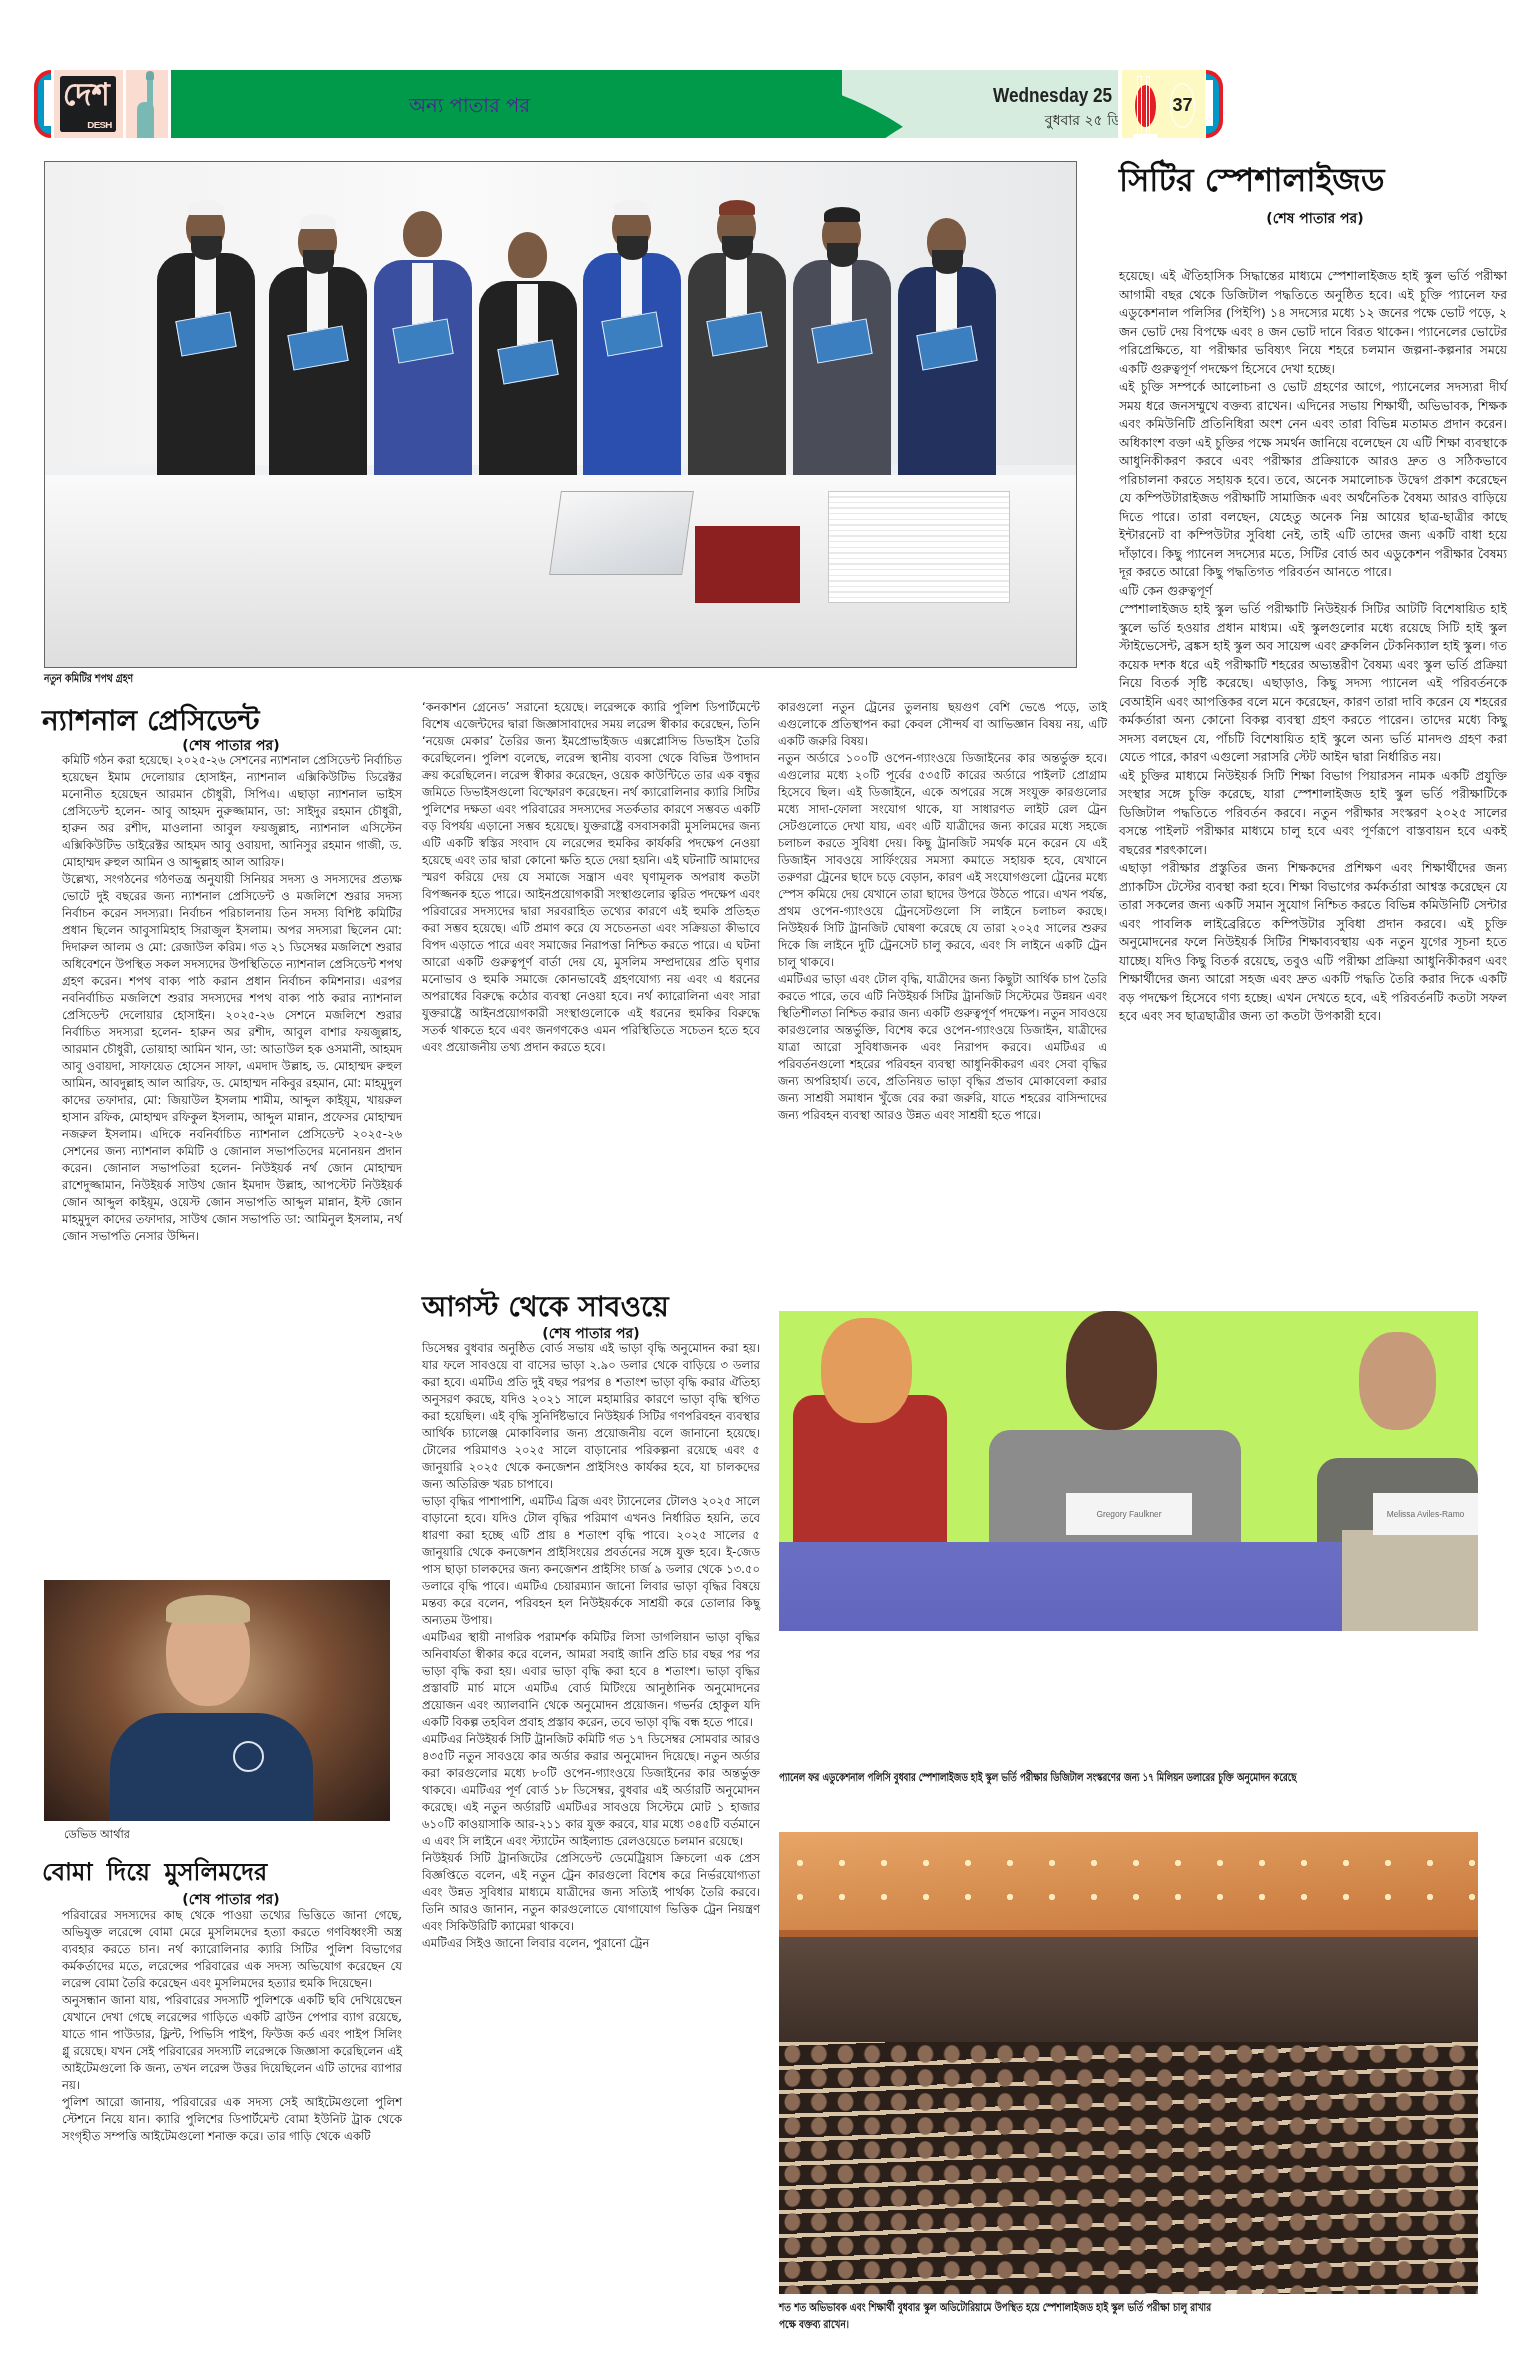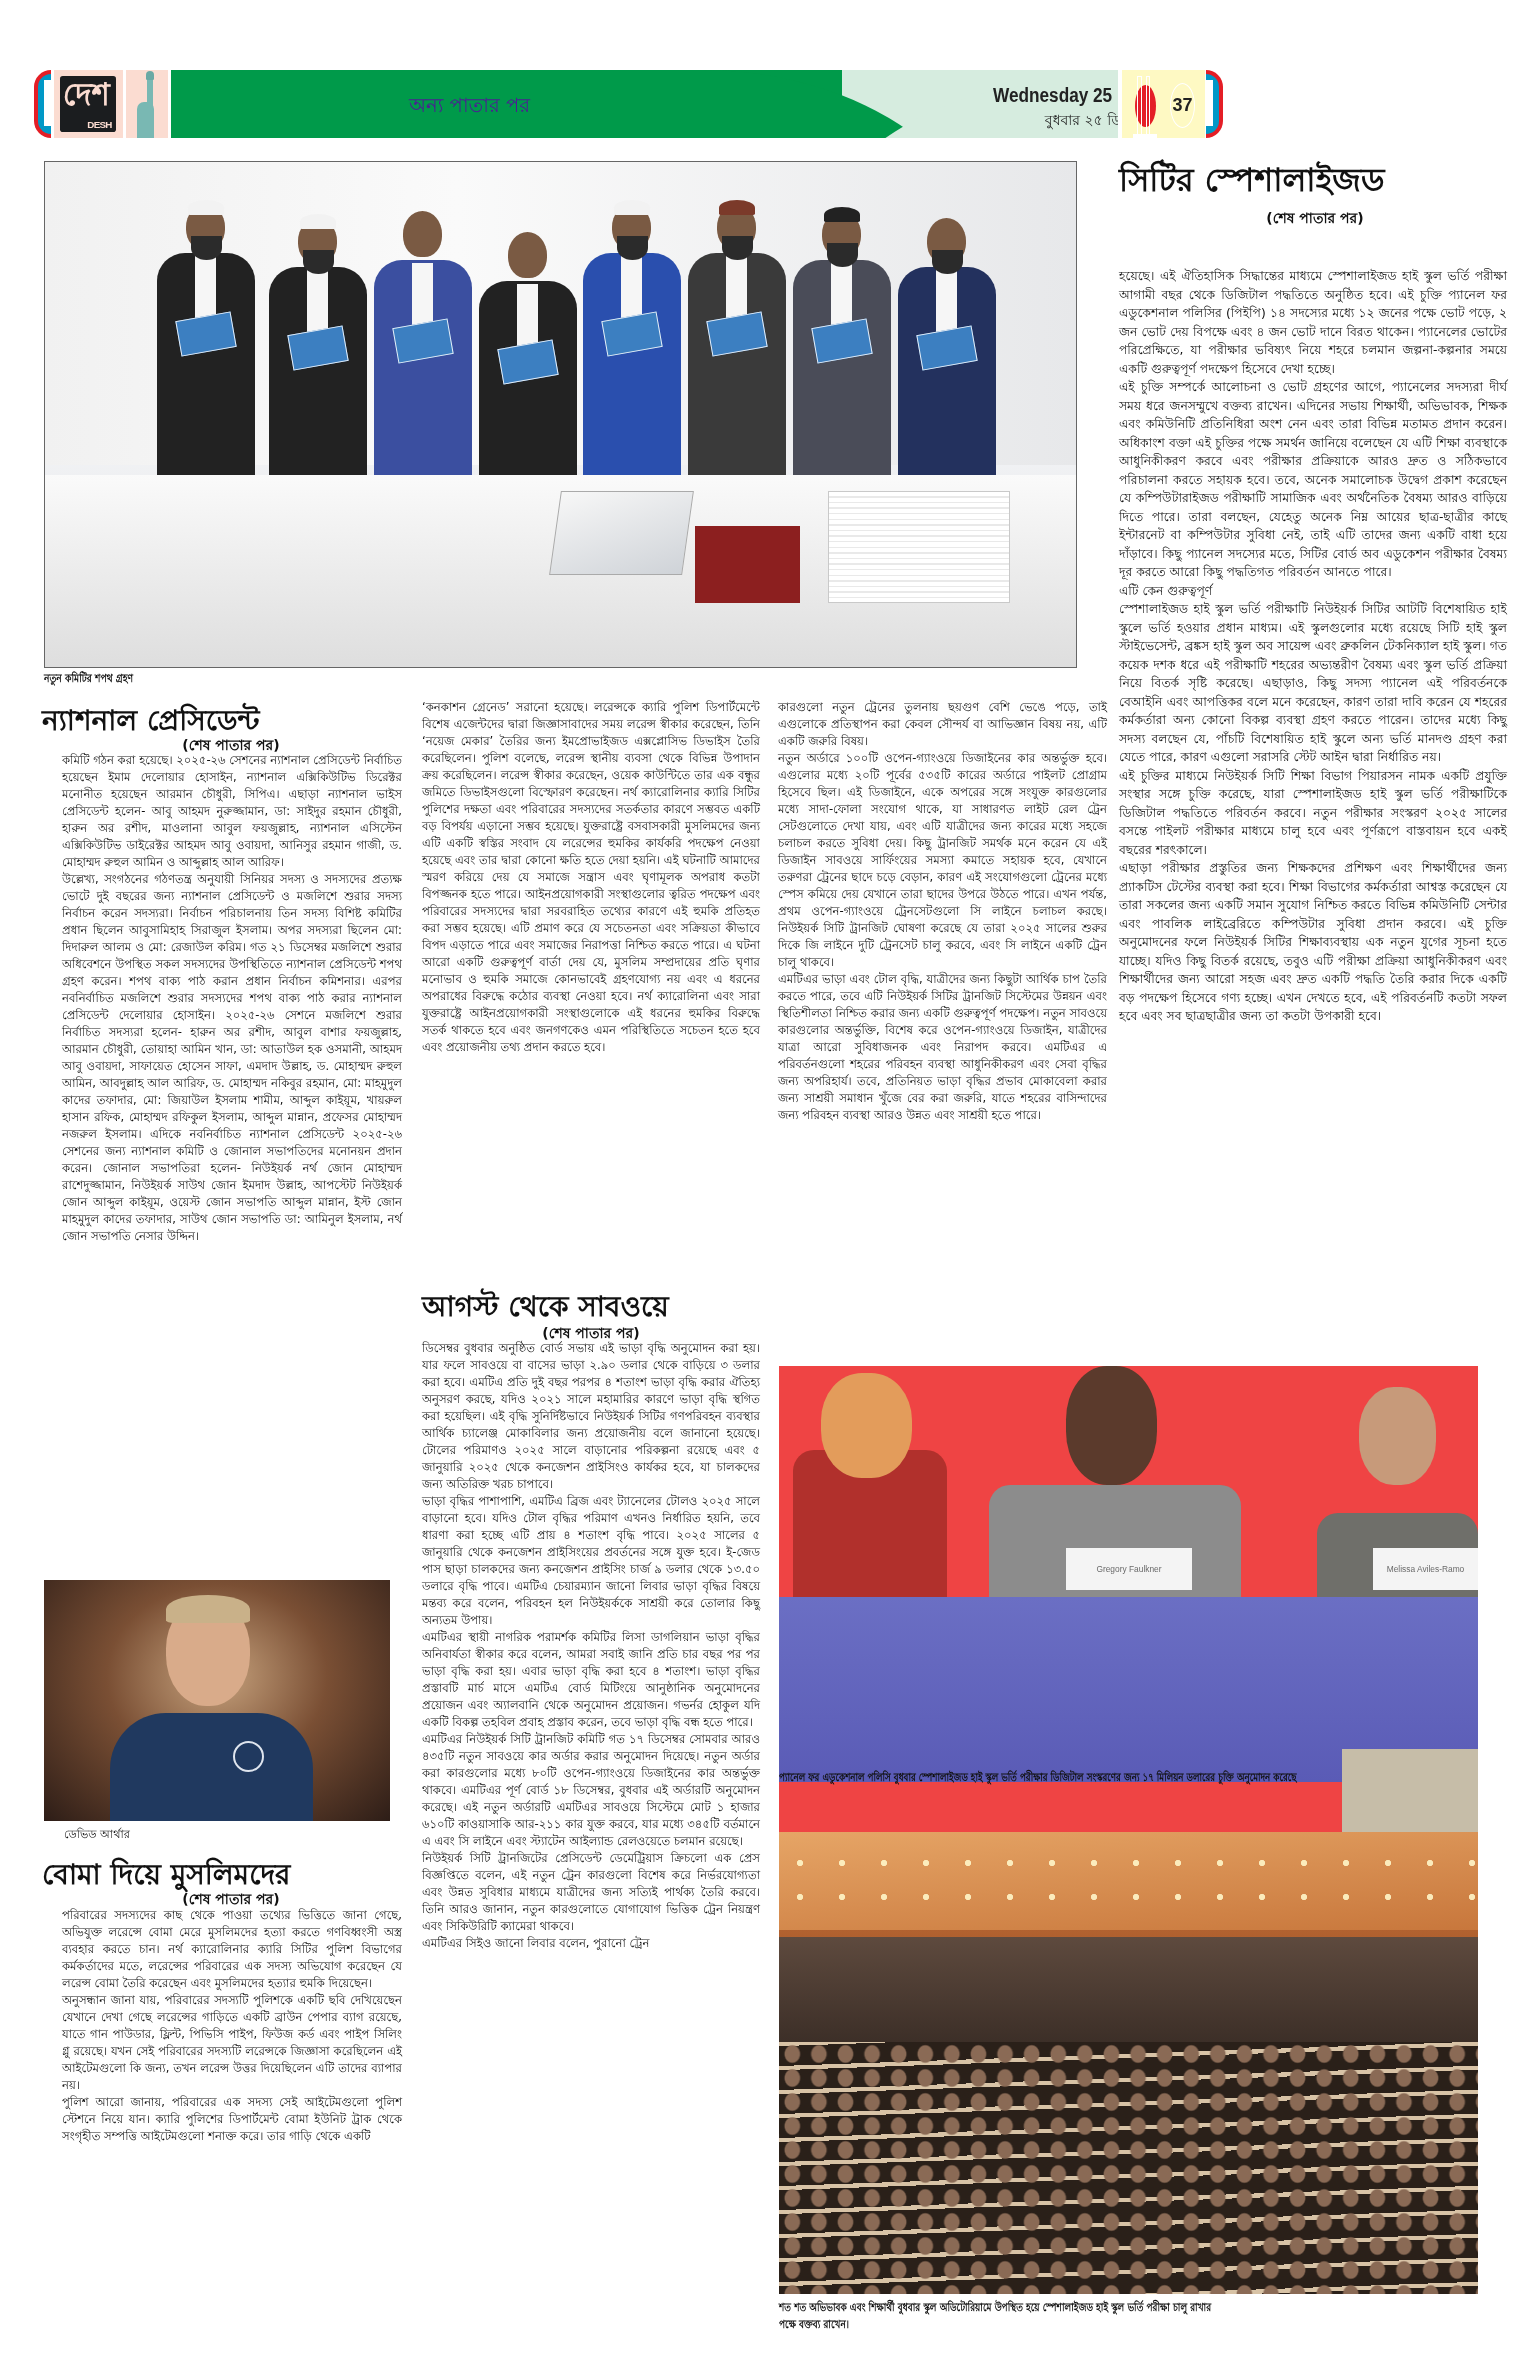--- a/index.html
+++ b/index.html
@@ -47,21 +47,21 @@
   .man .shirt { position: absolute; left: 38px; top: 52px; width: 21px; height: 84px; background: #f6f6f6; }
   .man .booklet { position: absolute; left: 21px; top: 112px; width: 56px; height: 36px; background: #3c7fc1; transform: rotate(-10deg); border: 1.4px solid #e6eef7; }
   .laptop { position: absolute; left: 510px; top: 329px; width: 133px; height: 84px; background: linear-gradient(160deg,#f7f7f7,#cfd3d8); border: 0.7px solid #aaa; transform: skewX(-8deg); }
   .folder { position: absolute; left: 650px; top: 364px; width: 105px; height: 77px; background: #8c1f1f; }
   .papers { position: absolute; left: 783px; top: 329px; width: 182px; height: 112px; background: repeating-linear-gradient(180deg,#ffffff 0 4.2px,#e9e9e9 4.2px 5.6px); border: 0.7px solid #c9c9c9; }
   .photo-david { left: 44px; top: 1580px; width: 346px; height: 241px; background: radial-gradient(ellipse at 50% 40%, #c7a37e 0%, #7a4f34 45%, #2d1d17 100%); }
   .david-head { position: absolute; left: 122px; top: 21px; width: 84px; height: 105px; background: #d9ab8a; border-radius: 45% 45% 48% 48%; }
   .david-hair { position: absolute; left: 122px; top: 15.4px; width: 84px; height: 28px; background: #c9b189; border-radius: 50% 50% 10% 10%; }
   .david-shirt { position: absolute; left: 66px; top: 133px; width: 203px; height: 112px; background: #20395f; border-radius: 56px 56px 0 0; }
   .david-logo { position: absolute; left: 189px; top: 161px; width: 31px; height: 31px; border: 2.1px solid #dfe5ee; border-radius: 50%; }
-  .photo-panel { left: 779px; top: 1366px; width: 699px; height: 484px; background: #ef4444; }
+  .photo-panel { left: 779px; top: 1311px; width: 699px; height: 320px; background: #bef264; }
   .panel-table { position: absolute; left: 0; top: 231px; width: 100%; height: 185px; background: linear-gradient(180deg,#6b6fc4,#5a5bb6); }
   .panel-tan { position: absolute; right: 0; bottom: 0; width: 136px; height: 101px; background: #c6bda8; }
   .panelist { position: absolute; }
   .panelist .ph { position: absolute; border-radius: 45%; }
   .panelist .pb { position: absolute; border-radius: 21px 21px 0 0; }
   .nameplate { position: absolute; top: 182px; height: 42px; background: #f4f4f4; font-family: "Liberation Sans", sans-serif; font-size: 8.4px; color: #6a6a6a; text-align: center; line-height: 42px; white-space: nowrap; overflow: hidden; }
   .photo-audience { left: 779px; top: 1832px; width: 699px; height: 462px; background: linear-gradient(180deg,#c97a3b 0%,#a8582b 30%,#3a2b22 55%,#2a201a 100%); }
   .aud-ceiling { position: absolute; left: 0; top: 0; width: 100%; height: 98px; background: linear-gradient(175deg,#e6a566,#c8773c); }
   .aud-dots { position: absolute; left: 0; top: 14px; width: 100%; height: 77px; background-image: radial-gradient(circle, #fff6c8 0 2.8px, transparent 3.5px); background-size: 42px 34px; opacity: .9; }
   .aud-stage { position: absolute; left: 0; top: 105px; width: 100%; height: 112px; background: linear-gradient(180deg,#5e4a3e,#3a2d26); }
@@ -218,21 +218,21 @@
 </div>
 
 <figure class="photo photo-david">
   <div class="david-head"></div>
   <div class="david-hair"></div>
   <div class="david-shirt"></div>
   <div class="david-logo"></div>
 </figure>
 <figcaption class="caption" style="left:64px;top:1826px;font-weight:normal;">ডেভিড আর্থার</figcaption>
 
-<h2 class="headline" style="left:42px;top:1853px;width:378px;font-size:28px;">বোমা দিয়ে মুসলিমদের</h2>
+<h2 class="headline" style="left:42px;top:1853px;width:378px;font-size:24px;font-family:Liberation Mono, monospace;">বোমা দিয়ে মুসলিমদের</h2>
 <div class="subhead" style="left:42px;top:1888px;width:378px;">(শেষ পাতার পর)</div>
 <div class="col" style="left:62px;top:1894px;width:340px;font-size:11.6px;line-height:17px;padding-top:12.6px;">
   <p>পরিবারের সদস্যদের কাছ থেকে পাওয়া তথ্যের ভিত্তিতে জানা গেছে, অভিযুক্ত লরেন্সে বোমা মেরে মুসলিমদের হত্যা করতে গণবিধ্বংসী অস্ত্র ব্যবহার করতে চান। নর্থ ক্যারোলিনার ক্যারি সিটির পুলিশ বিভাগের কর্মকর্তাদের মতে, লরেন্সের পরিবারের এক সদস্য অভিযোগ করেছেন যে লরেন্স বোমা তৈরি করেছেন এবং মুসলিমদের হত্যার হুমকি দিয়েছেন।</p>
   <p>অনুসন্ধান জানা যায়, পরিবারের সদস্যটি পুলিশকে একটি ছবি দেখিয়েছেন যেখানে দেখা গেছে লরেন্সের গাড়িতে একটি ব্রাউন পেপার ব্যাগ রয়েছে, যাতে গান পাউডার, ফ্লিন্ট, পিভিসি পাইপ, ফিউজ কর্ড এবং পাইপ সিলিং গ্লু রয়েছে। যখন সেই পরিবারের সদস্যটি লরেন্সকে জিজ্ঞাসা করেছিলেন এই আইটেমগুলো কি জন্য, তখন লরেন্স উত্তর দিয়েছিলেন এটি তাদের ব্যাপার নয়।</p>
   <p>পুলিশ আরো জানায়, পরিবারের এক সদস্য সেই আইটেমগুলো পুলিশ স্টেশনে নিয়ে যান। ক্যারি পুলিশের ডিপার্টমেন্ট বোমা ইউনিট ট্রাক থেকে সংগৃহীত সম্পত্তি আইটেমগুলো শনাক্ত করে। তার গাড়ি থেকে একটি</p>
 </div>
 
 <figure class="photo photo-panel">
   <div class="panelist" style="left:14px;top:0;">
     <div class="pb" style="left:0;top:84px;width:154px;height:182px;background:#b1302c;"></div>

